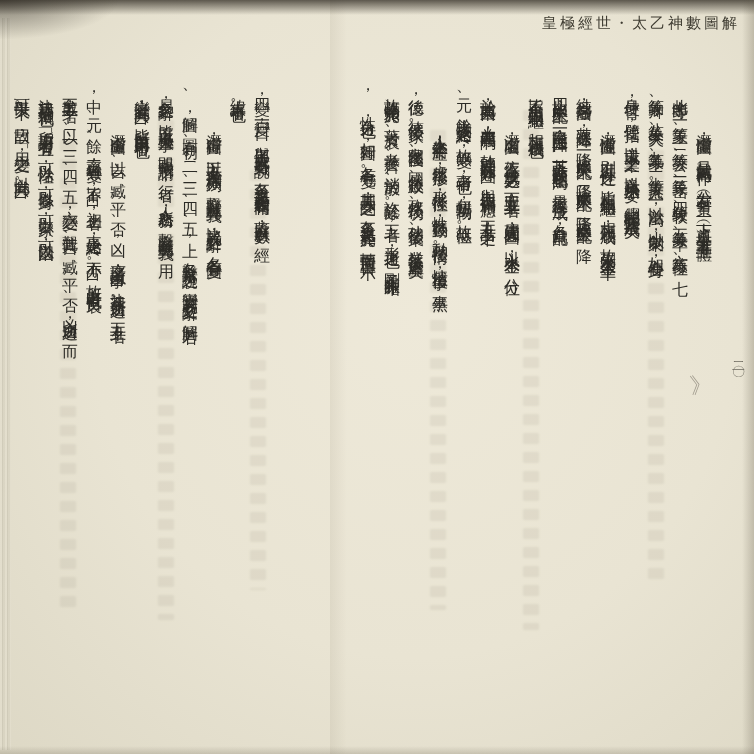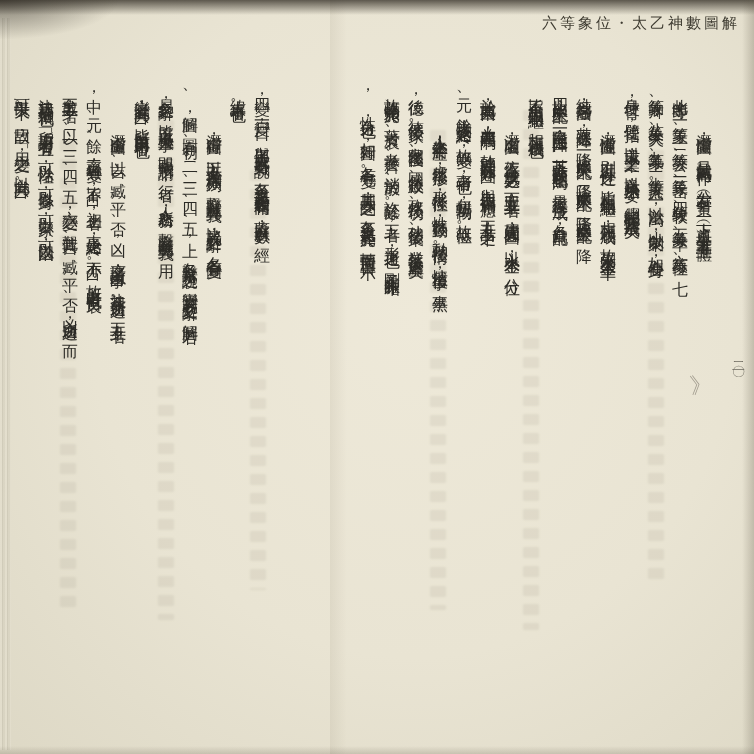--- a/index.html
+++ b/index.html
@@ -60,21 +60,21 @@
 
   <div class="gutter"></div>
 
   <div class="ghost g1"></div>
   <div class="ghost g2"></div>
   <div class="ghost g3"></div>
   <div class="ghost g4"></div>
   <div class="ghost g5"></div>
   <div class="ghost g6"></div>
 
-  <div class="running-head">六等象位・太乙神數圖解</div>
+  <div class="running-head">皇極經世・太乙神數圖解</div>
 
   <div class="folio">二〇</div>
 
   <div class="artifact">》</div>
 
   <div class="textblock right">
     <div class="col indent">潛虛體圖，是就氣圖而作。分左右（賓主）、上下（尊卑）分十等五十五體，</div>
     <div class="col">此十等即：一等象王、二等象公、三等象岳、四等象牧、五等象率、六等象位、七</div>
     <div class="col">等象卿、八等象大夫、九等象士、十等象庶人。一以治萬，小以制衆，如心使身，</div>
     <div class="col">身使臂，臂使指，以成天下之業，以爲政治原委，此綱紀立而治具成矣。</div>

